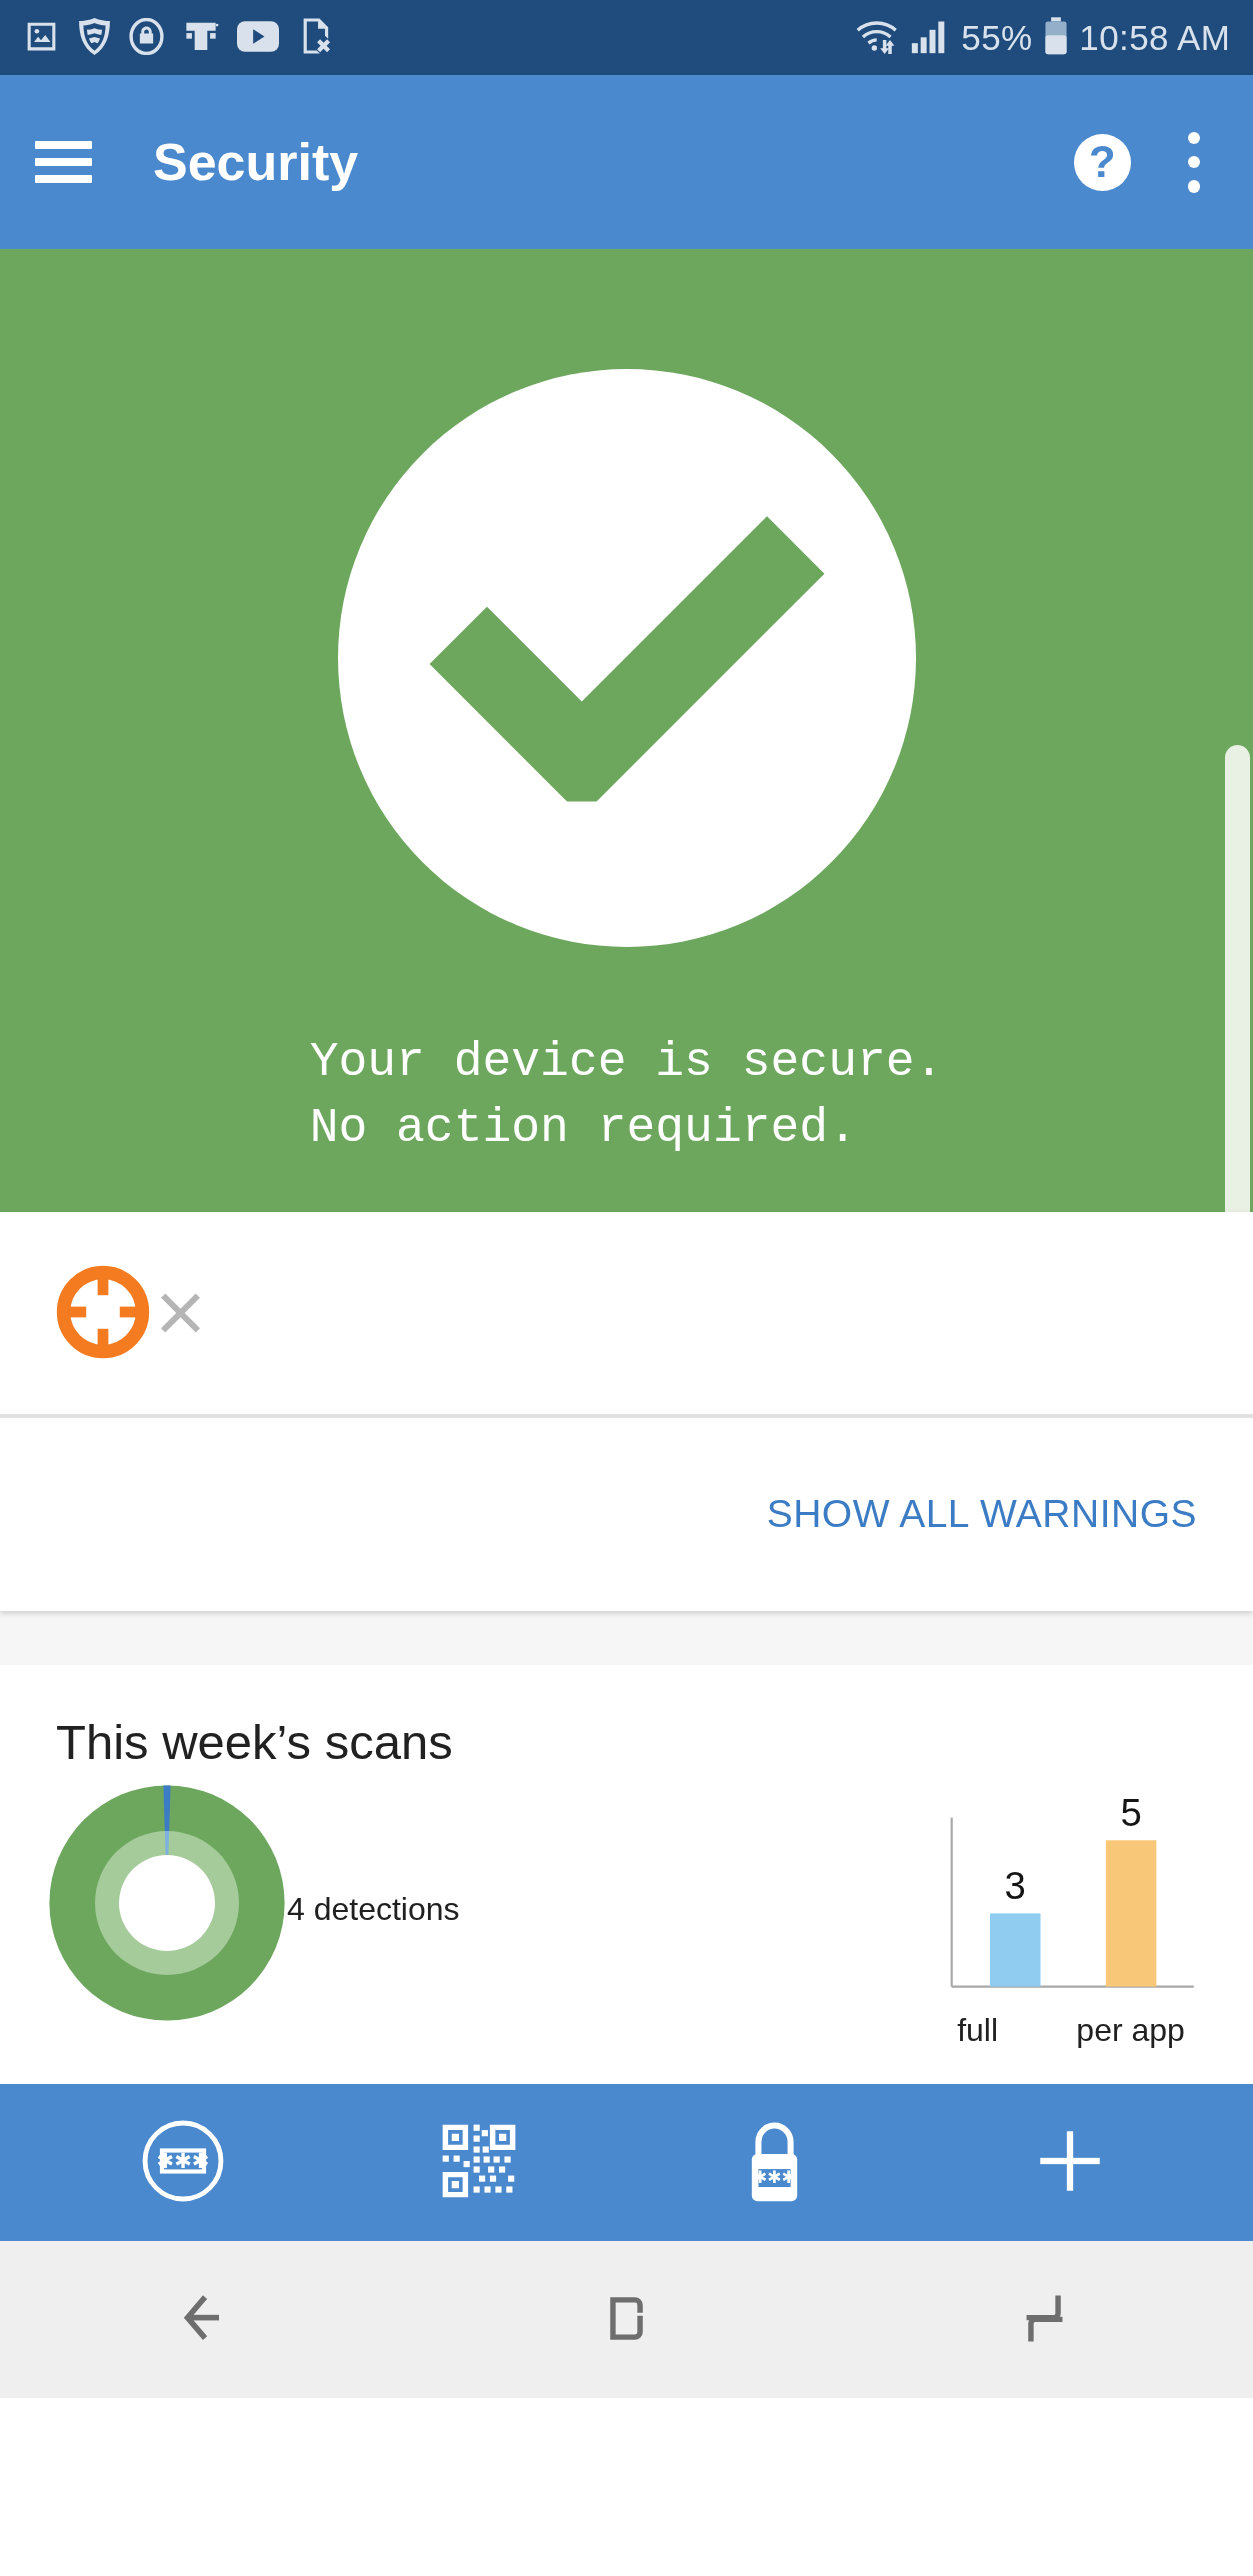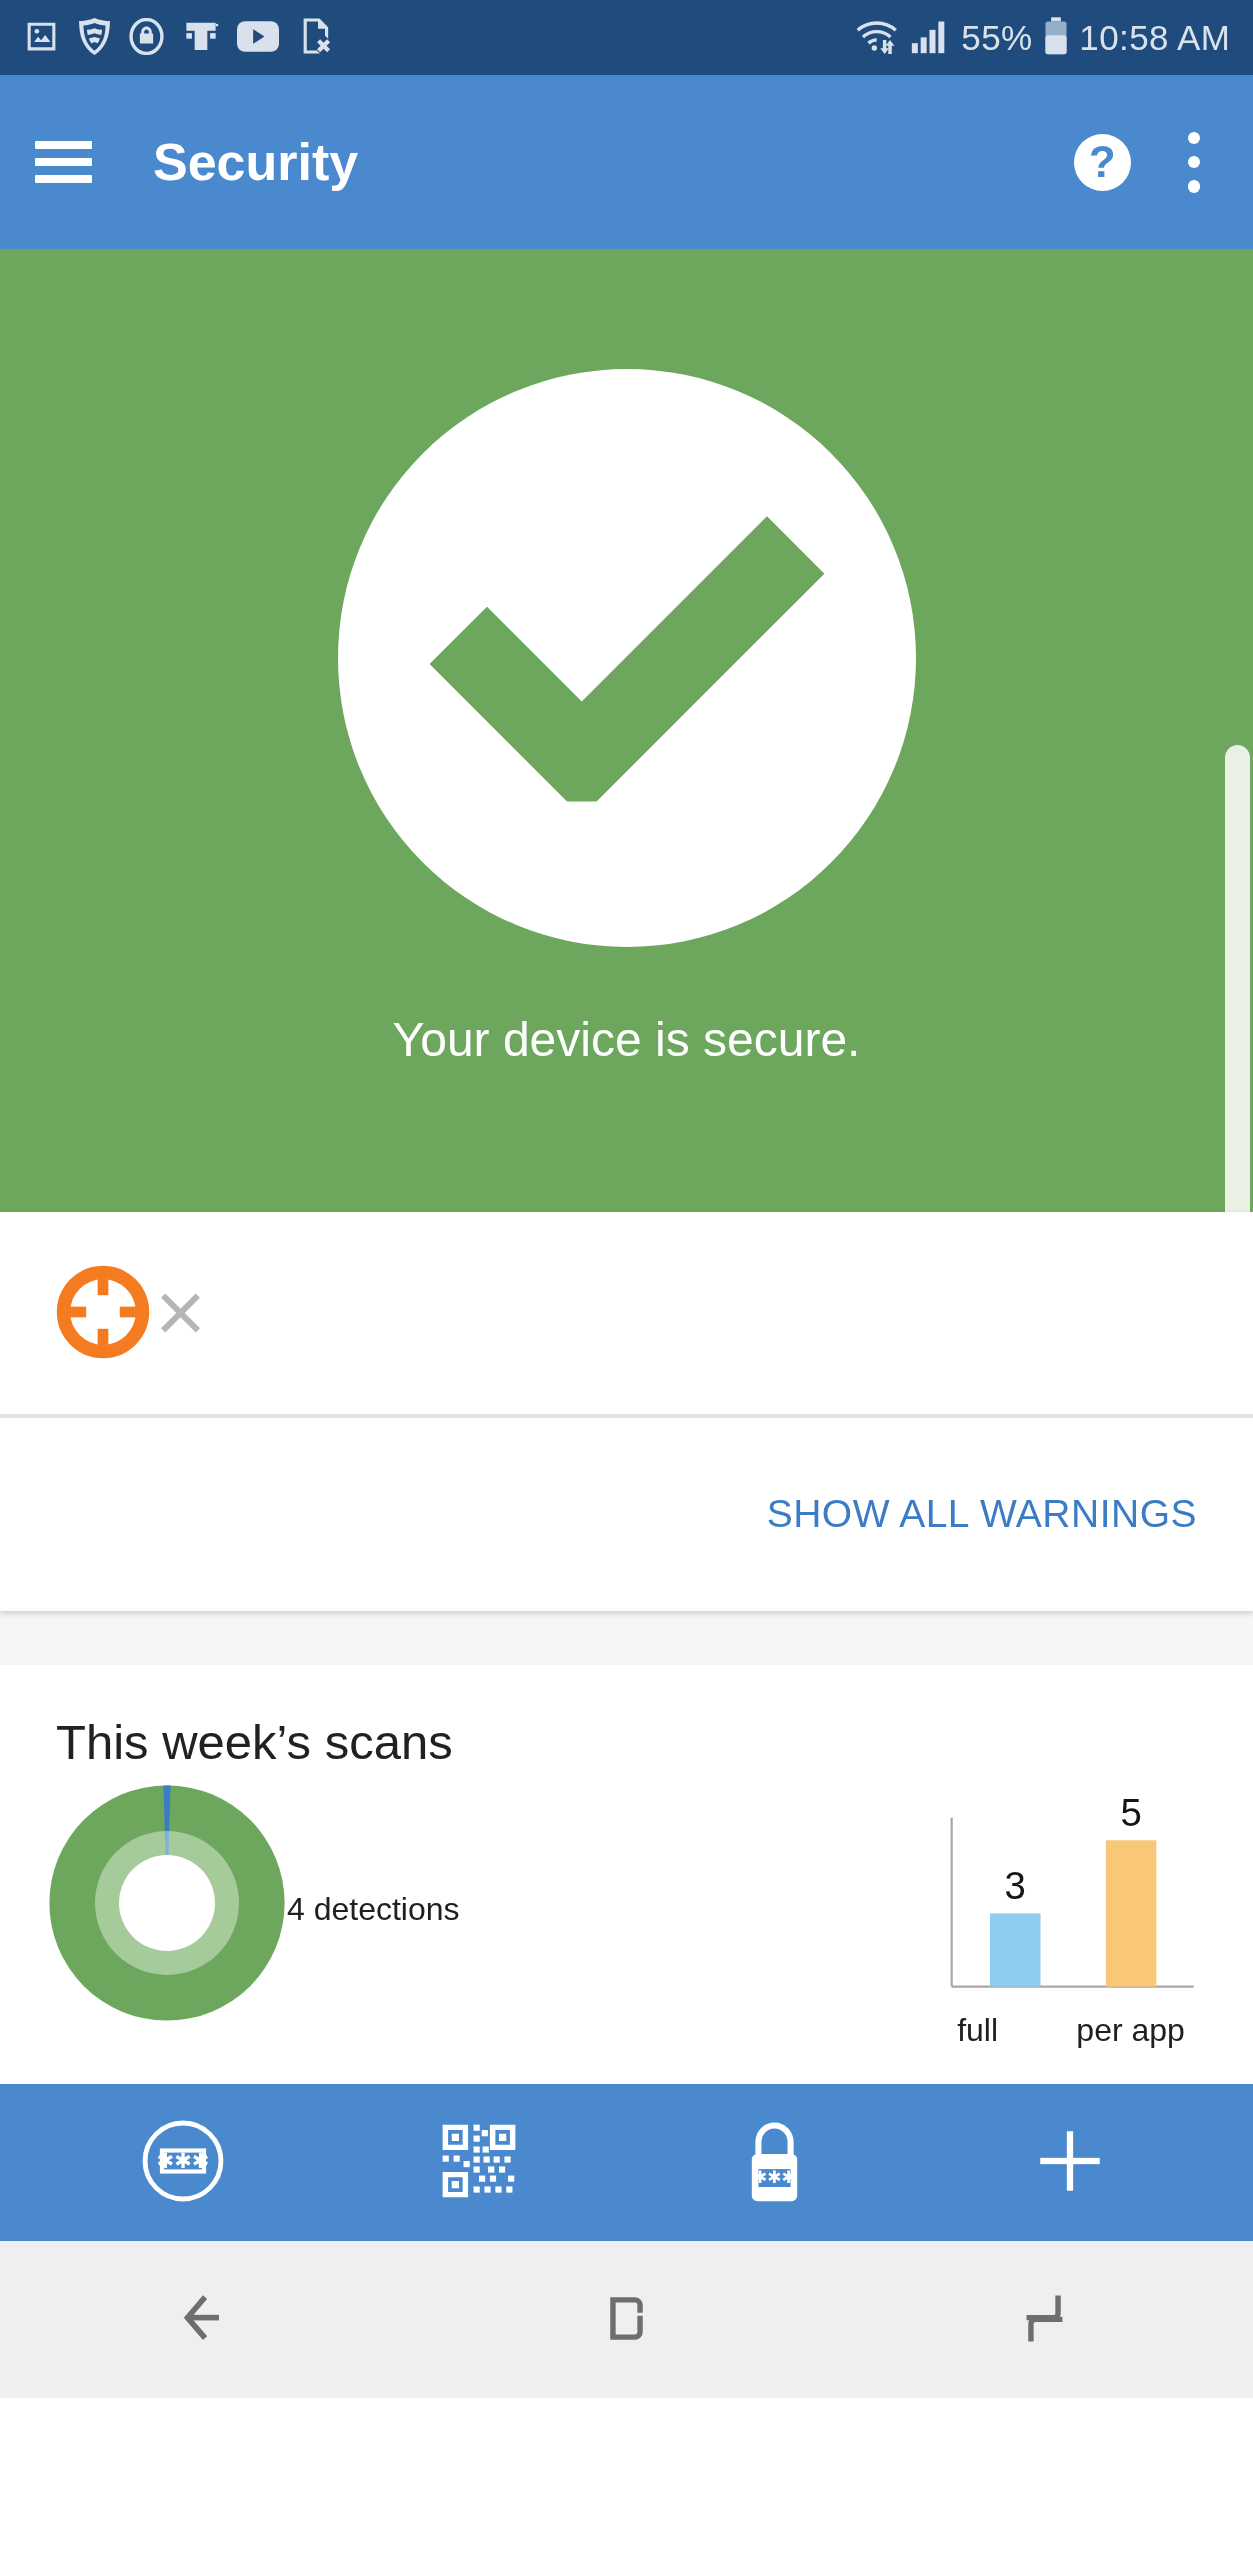--- a/index.html
+++ b/index.html
@@ -124,24 +124,25 @@
     background: #ffffff;
     position: relative;
   }
   .check-circle svg {
     position: absolute;
     left: 50%;
     top: 50%;
     transform: translate(-50%, -50%);
   }
   .hero-text {
-    margin-top: 60px;
+    margin-top: 82px;
     color: #FFFFFF;
     font-size: 48px;
     line-height: 66px;
+    font-family: Liberation Mono, monospace;
   }
   .scroll-indicator {
     position: absolute;
     right: 3.5px;
     top: 496px;
     width: 24.4px;
     height: 496px;
     background: #E8F1E4;
     border-radius: 14px;
   }
@@ -406,20 +407,21 @@
 </div>
 
 <div class="hero">
   <div class="check-circle">
     <svg width="409" height="287" viewBox="0 0 470 330">
       <path fill="#6DA75E" d="M8 172 L74 106 L183 215 L396 2 L462 68 L183 347 Z"></path>
     </svg>
   </div>
   <div class="hero-text">
     <div>Your device is secure.</div>
+    <div>No action required.</div>
   </div>
   <div class="scroll-indicator"></div>
 </div>
 
 <div class="card card-shadow-bottom">
 
   <div class="warning-row">
     <span class="target-icon">
       <svg width="94" height="94" viewBox="0 0 56 56">
         <circle cx="28" cy="28" r="23.5" fill="none" stroke="#F47B20" stroke-width="8"></circle>

